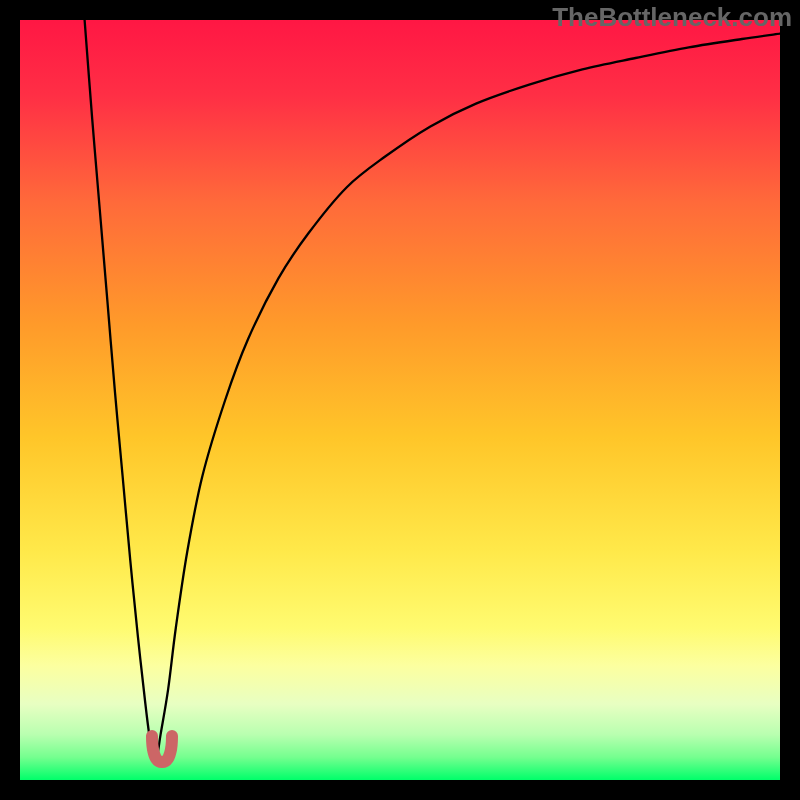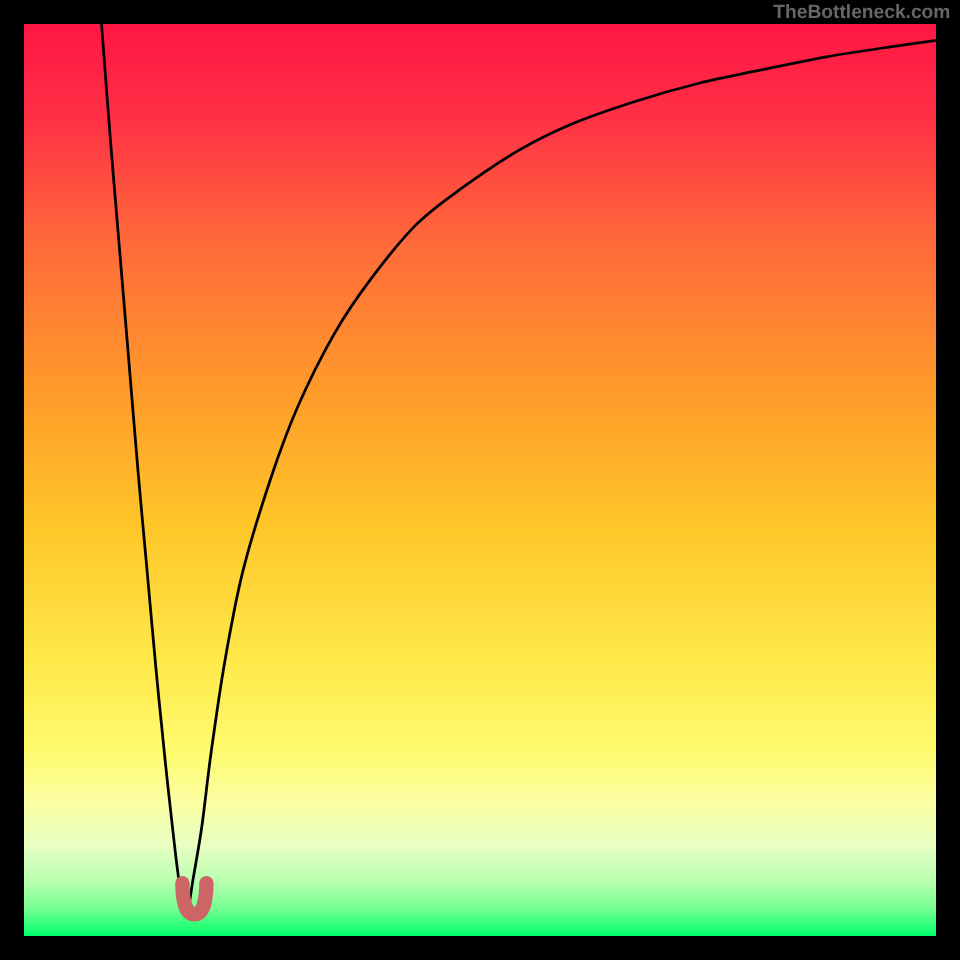--- a/index.html
+++ b/index.html
@@ -23,21 +23,21 @@
     height: 100%;
     position: absolute;
     left: 0;
     top: 0;
   }
   .watermark {
     position: absolute;
     top: 2px;
     right: 8px;
     font-family: Arial, Helvetica, sans-serif;
-    font-size: 16px;
+    font-size: 26px;
     font-weight: bold;
     color: #666666;
     letter-spacing: 0px;
   }
   svg.curve {
     position: absolute;
     left: 0;
     top: 0;
     width: 760px;
     height: 760px;

